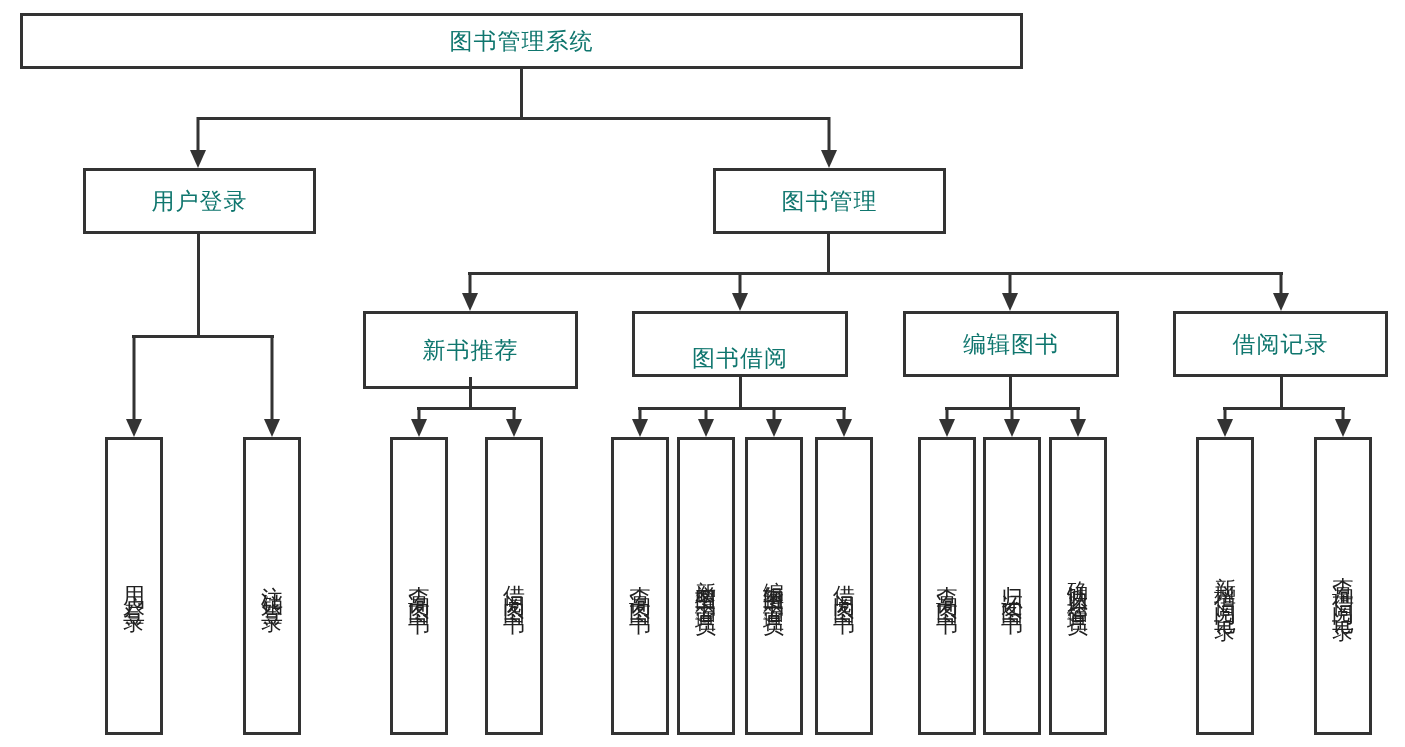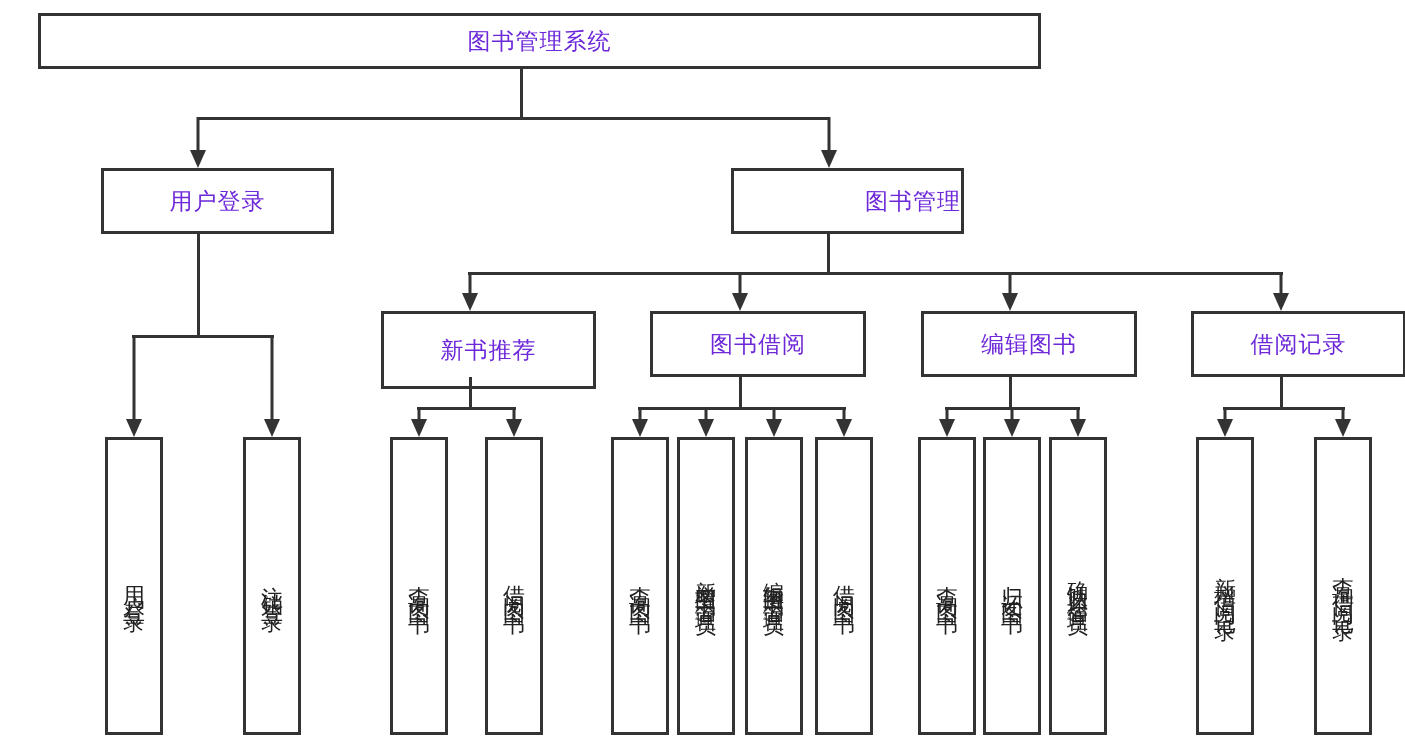--- a/index.html
+++ b/index.html
@@ -3,21 +3,21 @@
 <meta charset="utf-8">
 <style>
   html,body{margin:0;padding:0;background:#ffffff;}
   #canvas{
     position:relative;width:1405px;height:747px;background:#ffffff;overflow:hidden;
     font-family:"Liberation Sans", sans-serif;color:#212121;
   }
   .node{
     position:absolute;box-sizing:border-box;border:3px solid #333333;background:#ffffff;
     display:flex;align-items:center;justify-content:center;
-    font-size:23px;letter-spacing:1px;color:#6d28d9;margin-left:18px;
+    font-size:23px;letter-spacing:1px;color:#0f766e;
   }
   .leaf{
     position:absolute;box-sizing:border-box;border:3px solid #333333;background:#ffffff;
     display:flex;align-items:center;justify-content:center;
   }
   .leaf span{
     writing-mode:vertical-lr;text-orientation:mixed;
     font-size:22px;letter-spacing:9px;line-height:1.1;color:#212121;
     white-space:nowrap;
   }
@@ -49,40 +49,40 @@
   </div>
 
   <div class="vline" style="left:520px;top:68px;height:52px;"></div>
   <div class="hline" style="left:197px;top:117px;width:633px;"></div>
   <div class="drop" style="left:190px;top:117px;height:51px;"></div>
   <div class="drop" style="left:821px;top:117px;height:51px;"></div>
 
   <div class="node" style="left:83px;top:168px;width:233px;height:66px;">
     <span>用户登录</span>
   </div>
-  <div class="node" style="left:713px;top:168px;width:233px;height:66px;justify-content:flex-end;">
+  <div class="node" style="left:713px;top:168px;width:233px;height:66px;">
     <span>图书管理</span>
   </div>
 
   <div class="vline" style="left:197px;top:234px;height:104px;"></div>
   <div class="hline" style="left:132px;top:335px;width:142px;"></div>
   <div class="drop" style="left:126px;top:335px;height:102px;"></div>
   <div class="drop" style="left:264px;top:335px;height:102px;"></div>
 
   <div class="vline" style="left:827px;top:234px;height:41px;"></div>
   <div class="hline" style="left:468px;top:272px;width:815px;"></div>
   <div class="drop" style="left:462px;top:272px;height:39px;"></div>
   <div class="drop" style="left:732px;top:272px;height:39px;"></div>
   <div class="drop" style="left:1002px;top:272px;height:39px;"></div>
   <div class="drop" style="left:1273px;top:272px;height:39px;"></div>
 
   <div class="node" style="left:363px;top:311px;width:215px;height:78px;">
     <span>新书推荐</span>
   </div>
-  <div class="node" style="left:632px;top:311px;width:216px;height:66px;">
+  <div class="node" style="left:632px;top:311px;width:216px;height:66px;align-items:flex-end;">
     <span>图书借阅</span>
   </div>
   <div class="node" style="left:903px;top:311px;width:216px;height:66px;">
     <span>编辑图书</span>
   </div>
   <div class="node" style="left:1173px;top:311px;width:215px;height:66px;">
     <span>借阅记录</span>
   </div>
 
   <div class="vline" style="left:469px;top:377px;height:33px;"></div>

